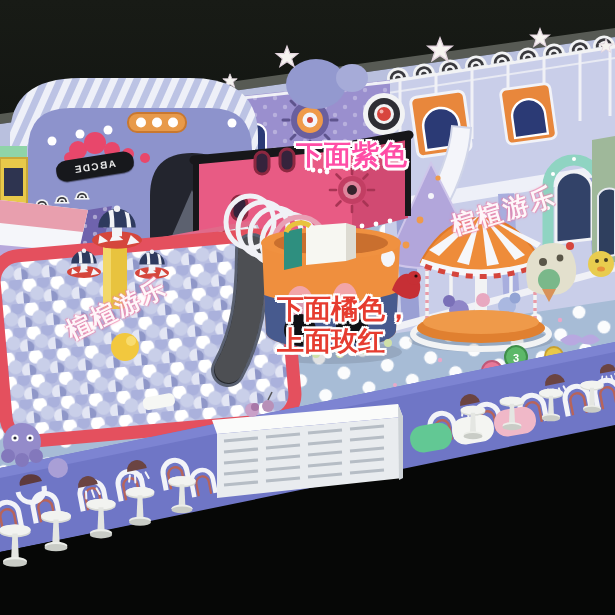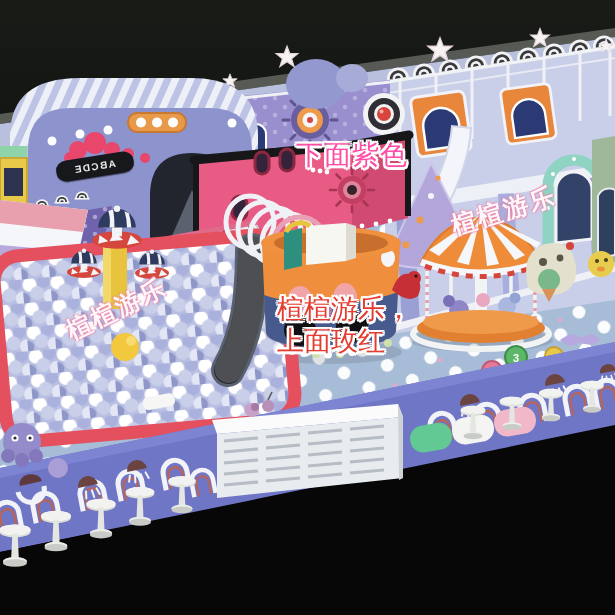--- a/index.html
+++ b/index.html
@@ -1,19 +1,19 @@
 <!DOCTYPE html>
 <html><head>
 <meta charset="utf-8">
 <style>
   html,body{margin:0;padding:0;background:#000;}
   #stage{position:relative;width:615px;height:615px;overflow:hidden;background:#0b0d0b;
          font-family:"Liberation Sans",sans-serif;}
   #stage svg{position:absolute;left:0;top:0;}
-  .note{position:absolute;font-weight:400;white-space:nowrap;
+  .note{position:absolute;font-weight:700;white-space:nowrap;
         text-shadow:-2px -2px 0 #fff,2px -2px 0 #fff,-2px 2px 0 #fff,2px 2px 0 #fff,
                     0 -2.5px 0 #fff,0 2.5px 0 #fff,-2.5px 0 0 #fff,2.5px 0 0 #fff;}
   #note-top{left:296px;top:137px;font-size:27px;color:#ff4da6;letter-spacing:1px;}
   #note-mid{left:277px;top:293px;font-size:27px;color:#e63c30;line-height:32px;}
   .watermark{position:absolute;color:rgba(255,255,255,.93);font-weight:700;font-size:25px;
         letter-spacing:2px;
         text-shadow:0 0 3px rgba(236,130,170,.9),1px 1px 0 rgba(236,130,170,.55),
                     -1px -1px 0 rgba(236,130,170,.55);}
   #wm-left{left:68px;top:316px;transform:rotate(-26deg);transform-origin:left center;}
   #wm-right{left:452px;top:210px;transform:rotate(-17deg);transform-origin:left center;}
@@ -545,16 +545,16 @@
   </g>
 </svg>
 
 <div id="abcde">
   <span>ABCDE</span>
 </div>
 <div class="watermark" id="wm-left">楦楦游乐</div>
 <div class="watermark" id="wm-right">楦楦游乐</div>
 <div class="note" id="note-top">下面紫色</div>
 <div class="note" id="note-mid">
-  <div>楦楦游乐，</div>
+  <div>下面橘色，</div>
   <div>上面玫红</div>
 </div>
 </div>
 
 </body></html>

